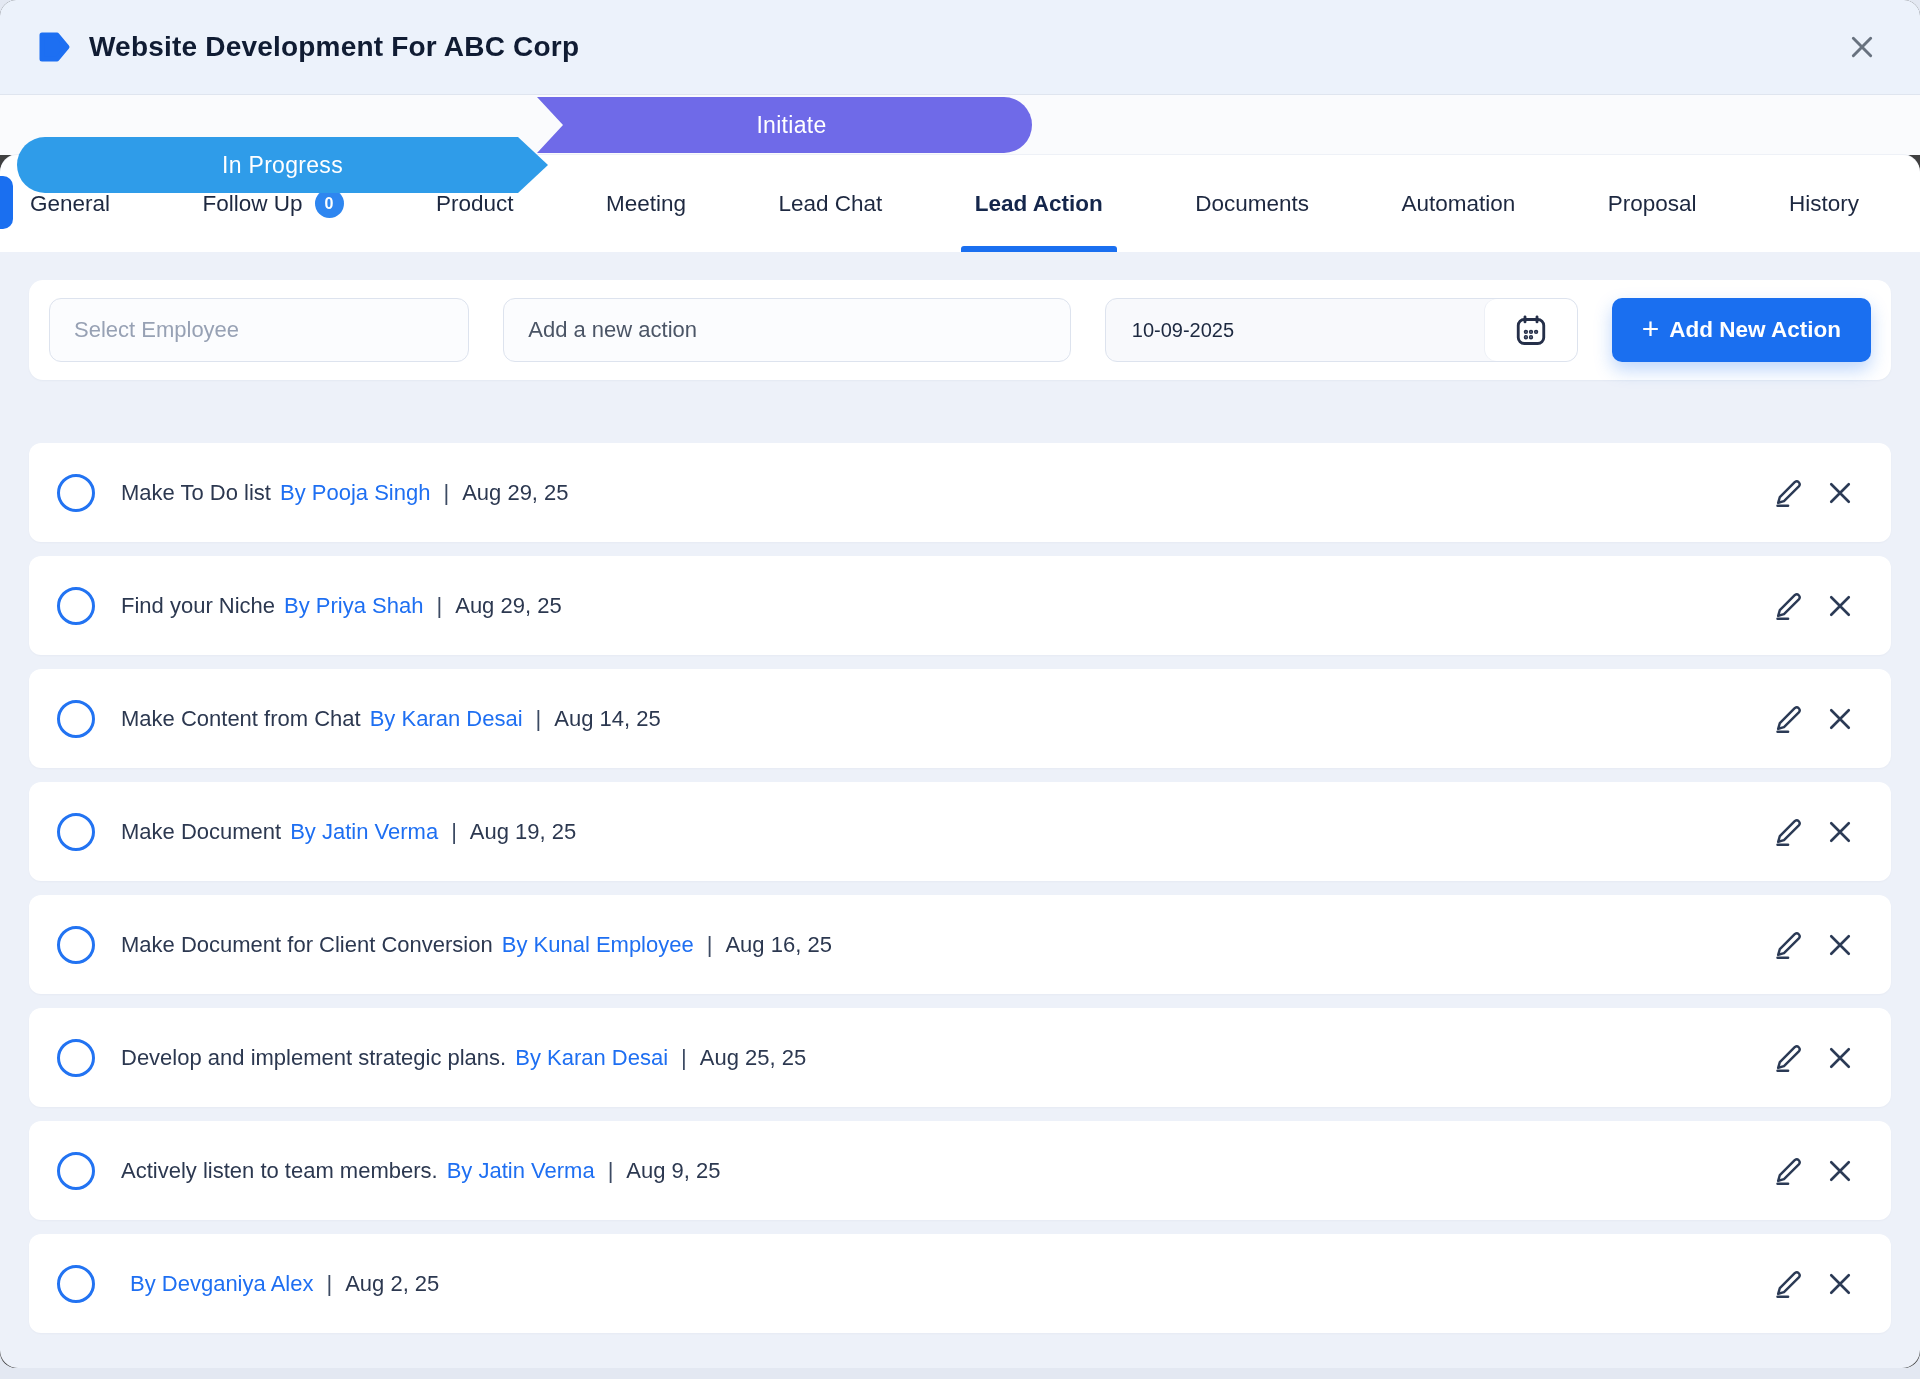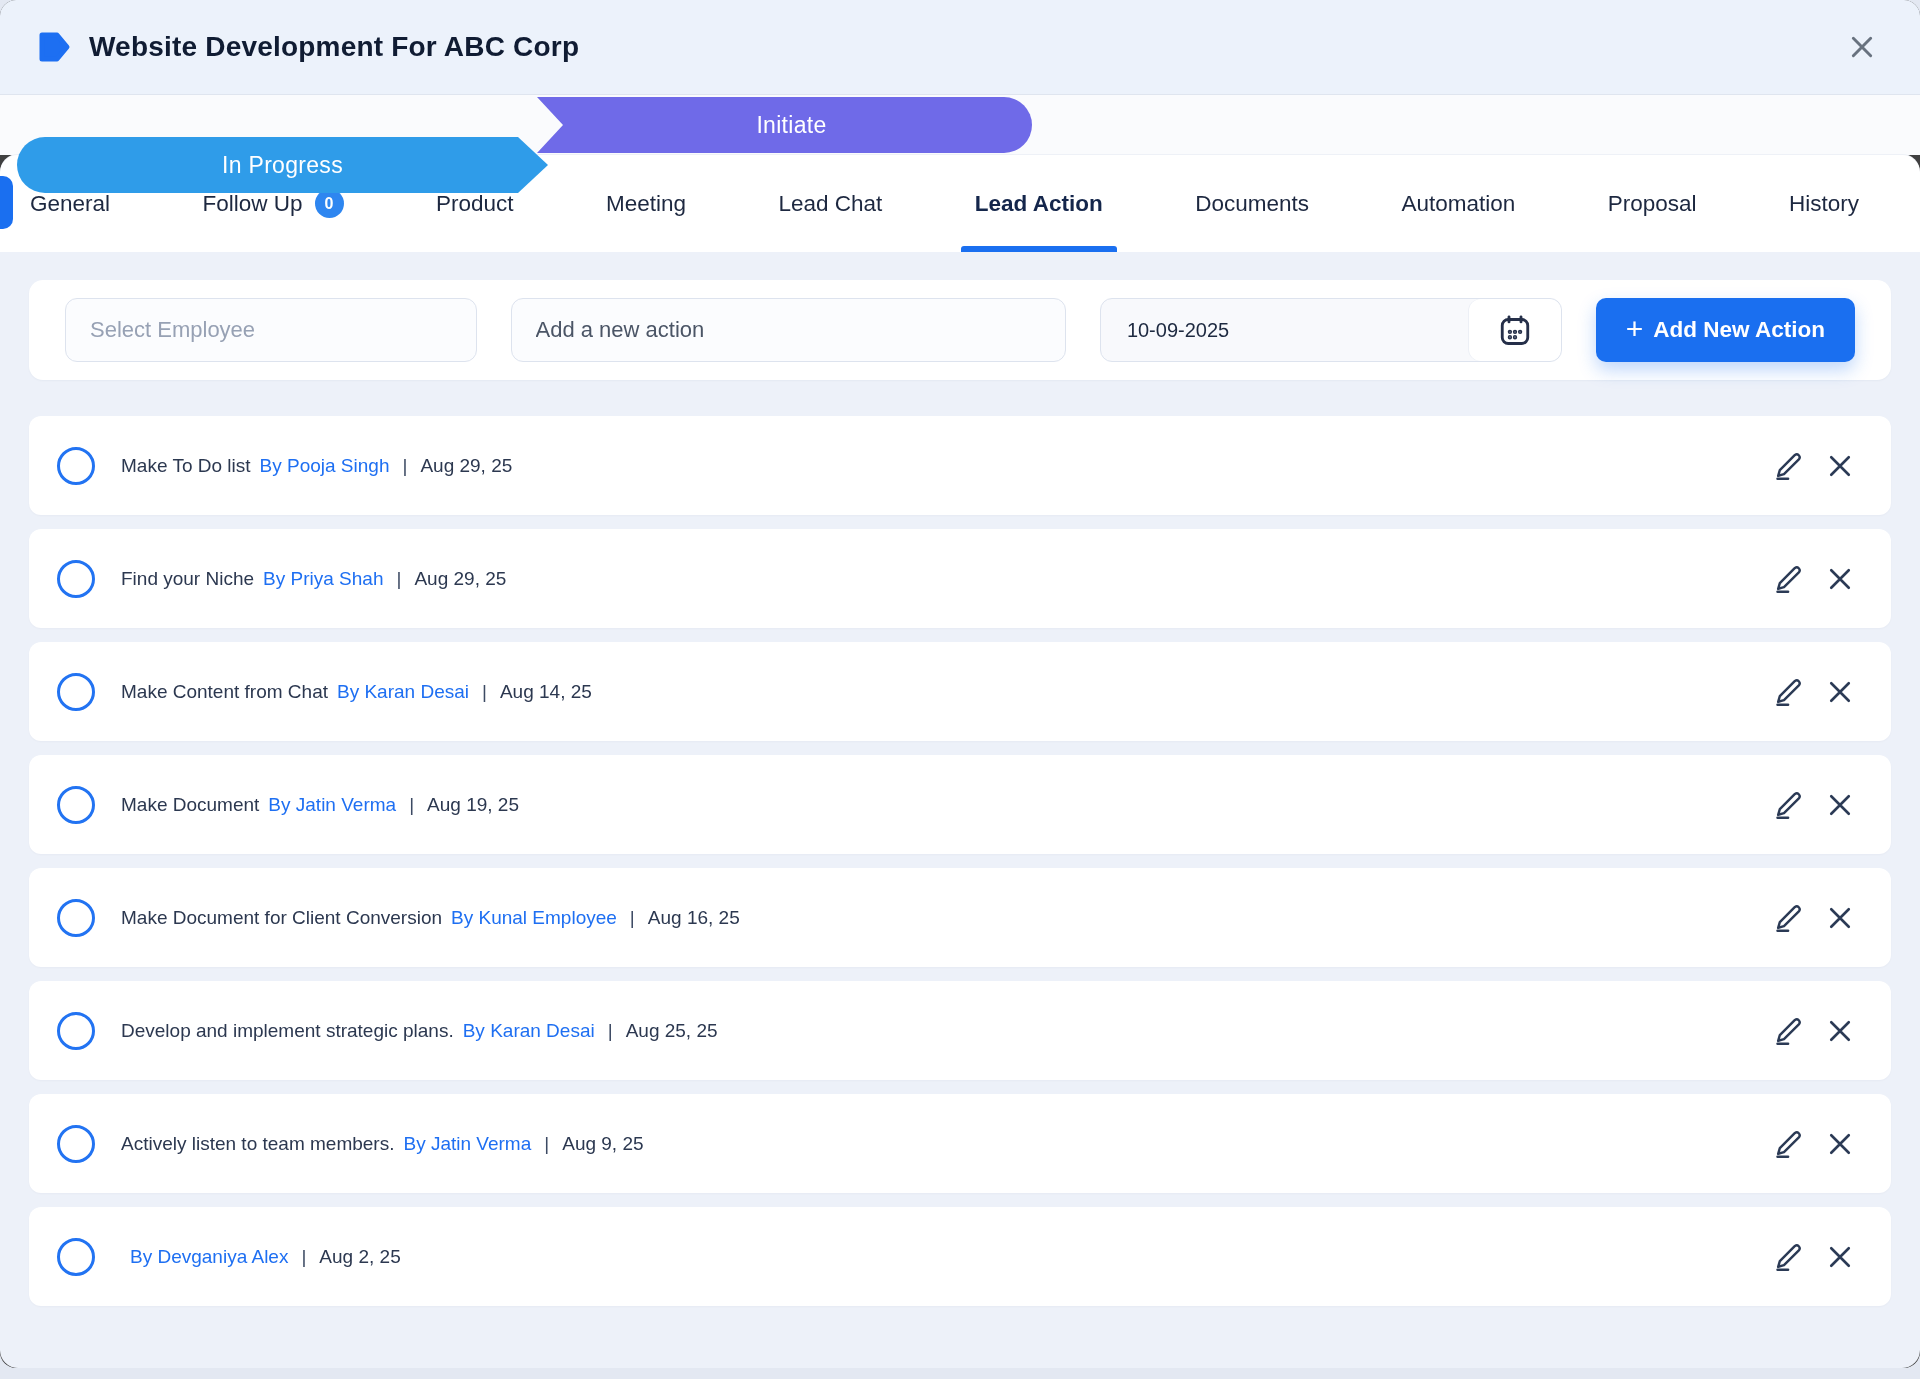--- a/index.html
+++ b/index.html
@@ -100,24 +100,24 @@
     flex: 1 1 auto;
     background: #edf1f9;
     border-radius: 0 0 18px 18px;
     padding: 28px 29px 0;
     overflow: hidden;
   }
 
   
   .form-card {
     background: #fff; border-radius: 14px;
-    padding: 18px 36px;
+    padding: 18px 20px;
     display: flex; align-items: center; gap: 34px;
     box-shadow: 0 1px 2px rgba(25,39,70,.04);
-    margin-bottom: 36px;
+    margin-bottom: 63px;
   }
   .text-input {
     height: 64px; border: 1.5px solid #dde3ee; border-radius: 12px;
     background: #fbfcfe; padding: 0 24px;
     font-family: inherit; font-size: 22px; color: #3c4658;
     outline: none;
   }
   .text-input::placeholder { color: #97a1b4; opacity: 1; }
   .input-employee { width: 432px; }
   .input-action { width: 584px; }
@@ -155,21 +155,21 @@
     height: 99px;
     display: flex; align-items: center;
     padding: 0 36px 0 28px;
     box-shadow: 0 1px 2px rgba(25,39,70,.03);
   }
   .circle {
     width: 38px; height: 38px; flex: 0 0 38px;
     border: 3px solid #2273f2; border-radius: 50%;
     background: #fff; cursor: pointer;
   }
-  .row-text { margin-left: 26px; font-size: 19px; display: flex; align-items: flex-end; white-space: nowrap; }
+  .row-text { margin-left: 26px; font-size: 22px; display: flex; align-items: flex-end; white-space: nowrap; }
   .task { color: #2c3850; }
   .by   { color: #1e6ff2; margin-left: 9px; cursor: pointer; }
   .sep  { color: #3c4a63; padding: 0 13px; }
   .date { color: #2c3850; }
   .row-icons { margin-left: auto; display: flex; align-items: center; gap: 21px; }
   .icon-btn { background: none; border: none; cursor: pointer; padding: 0; display: flex; align-items: center; }
 </style>
 </head>
 <body>
 

